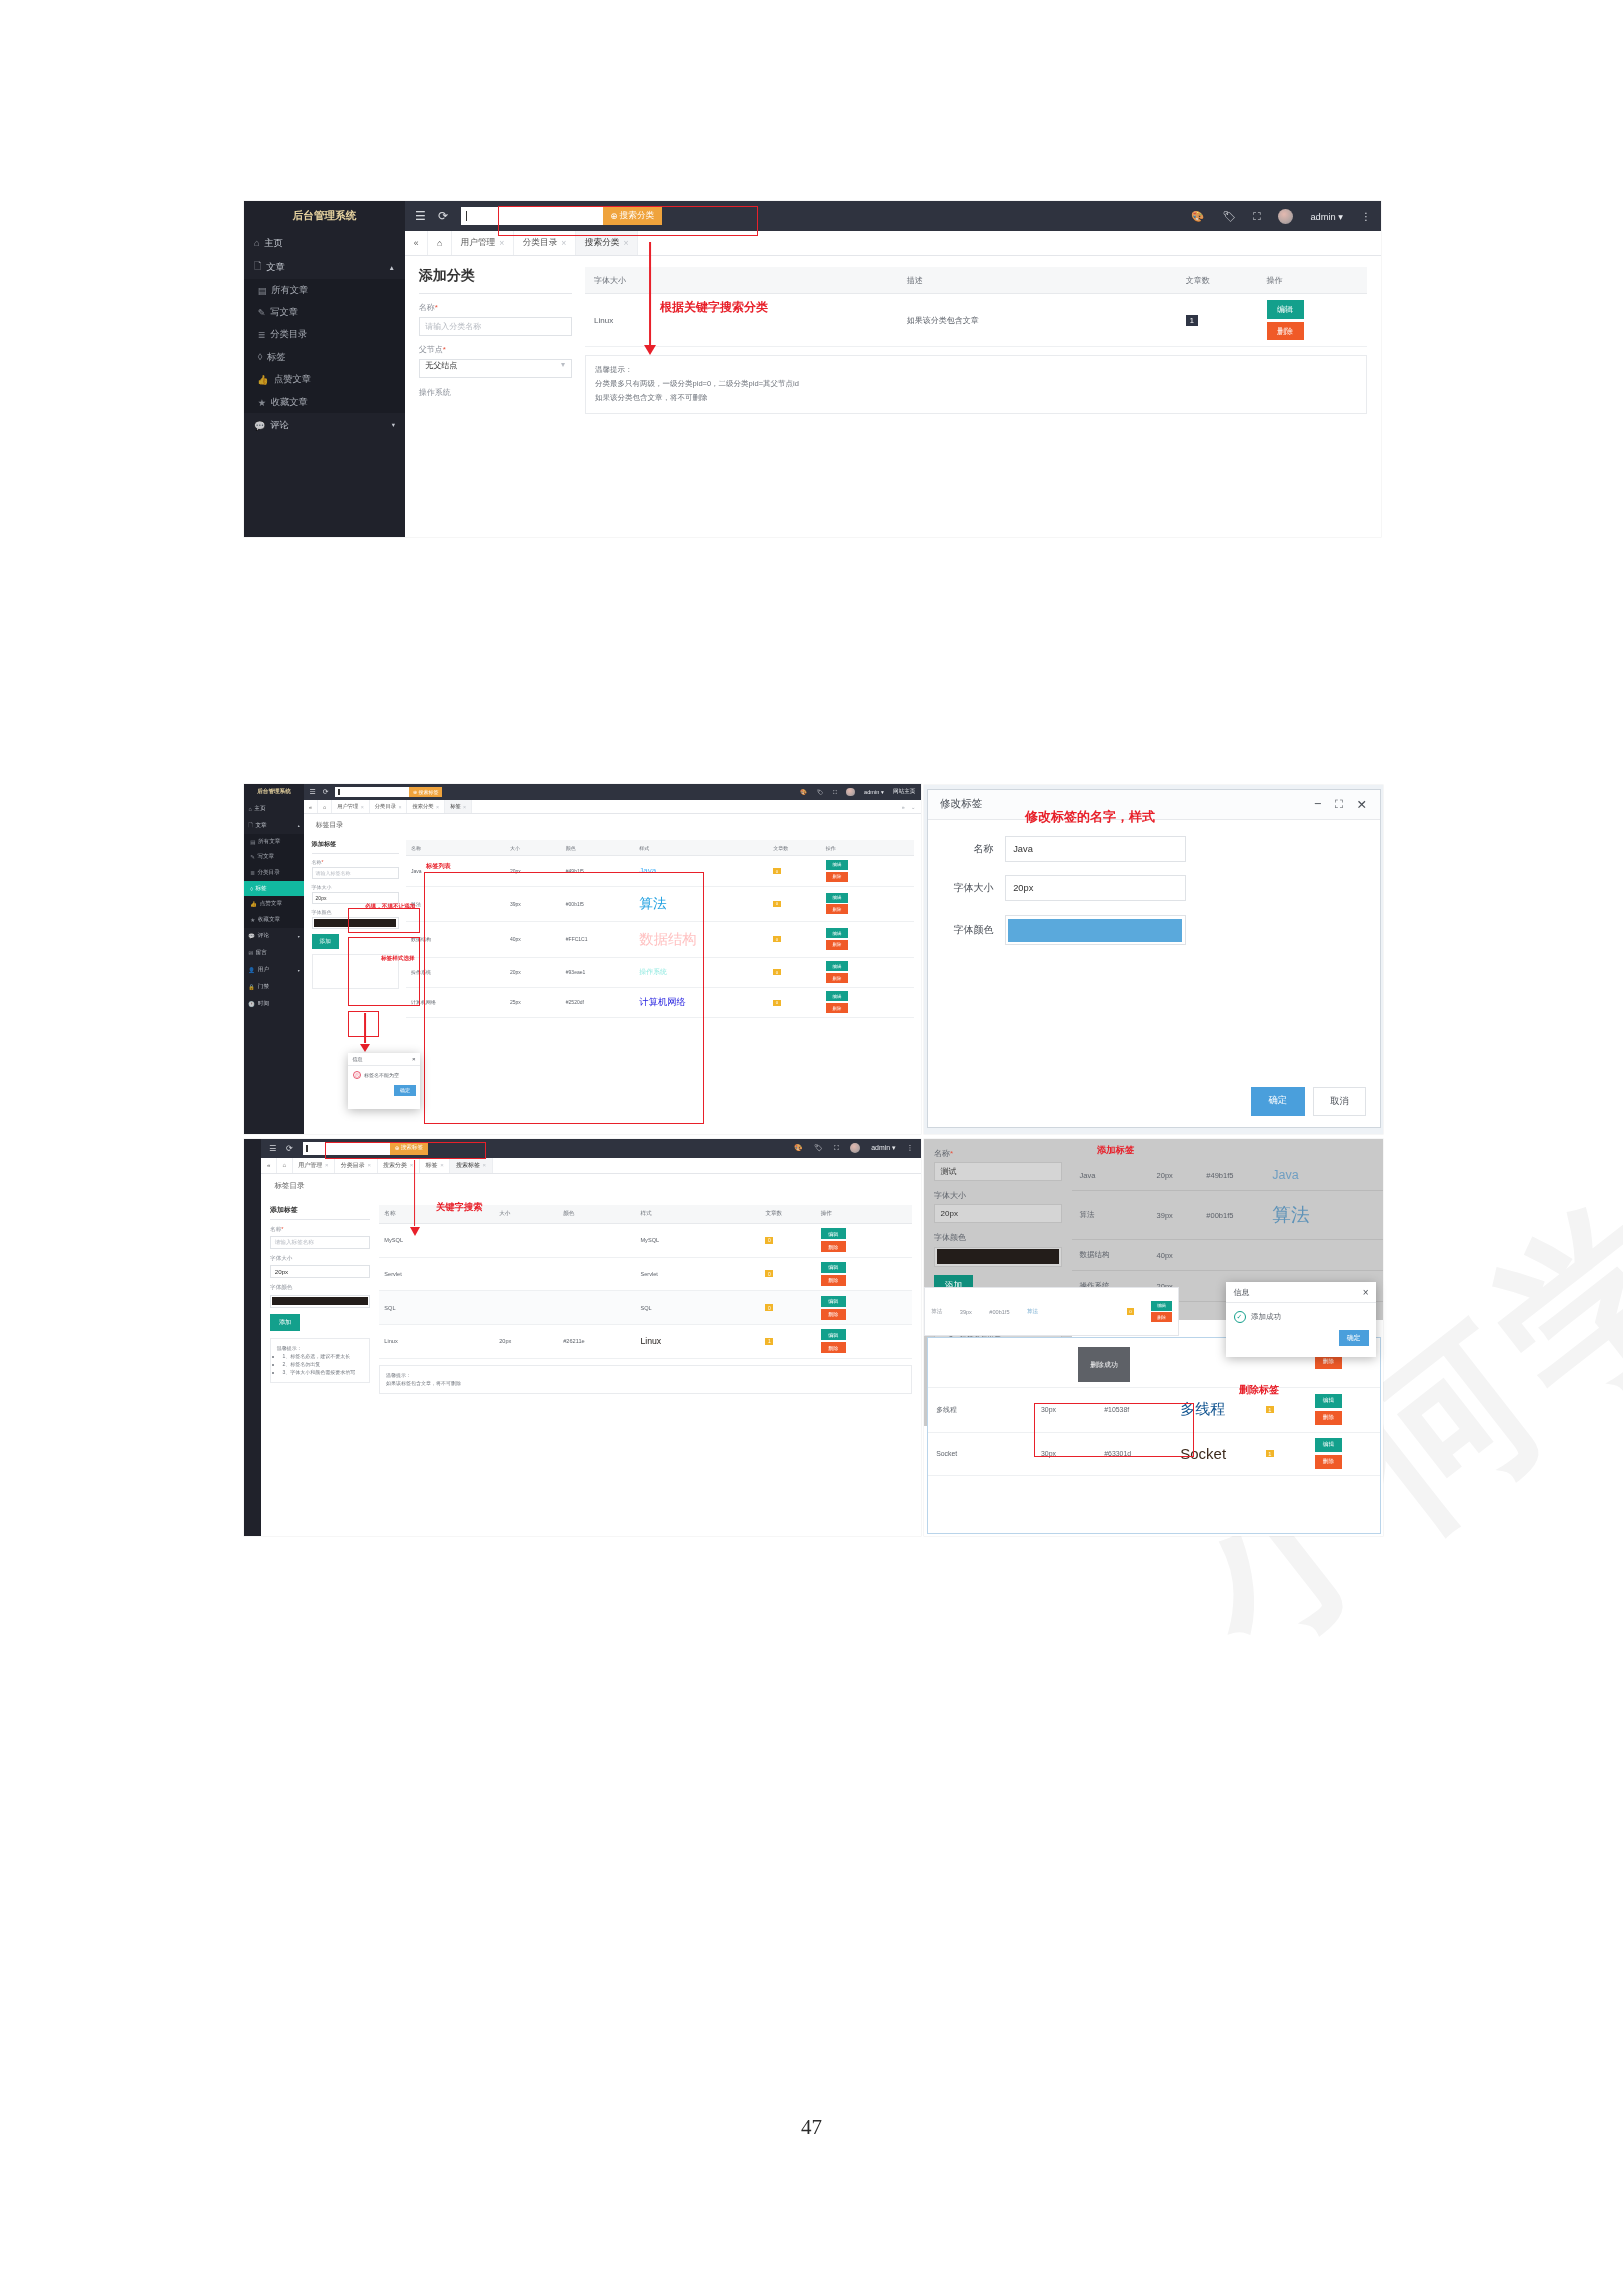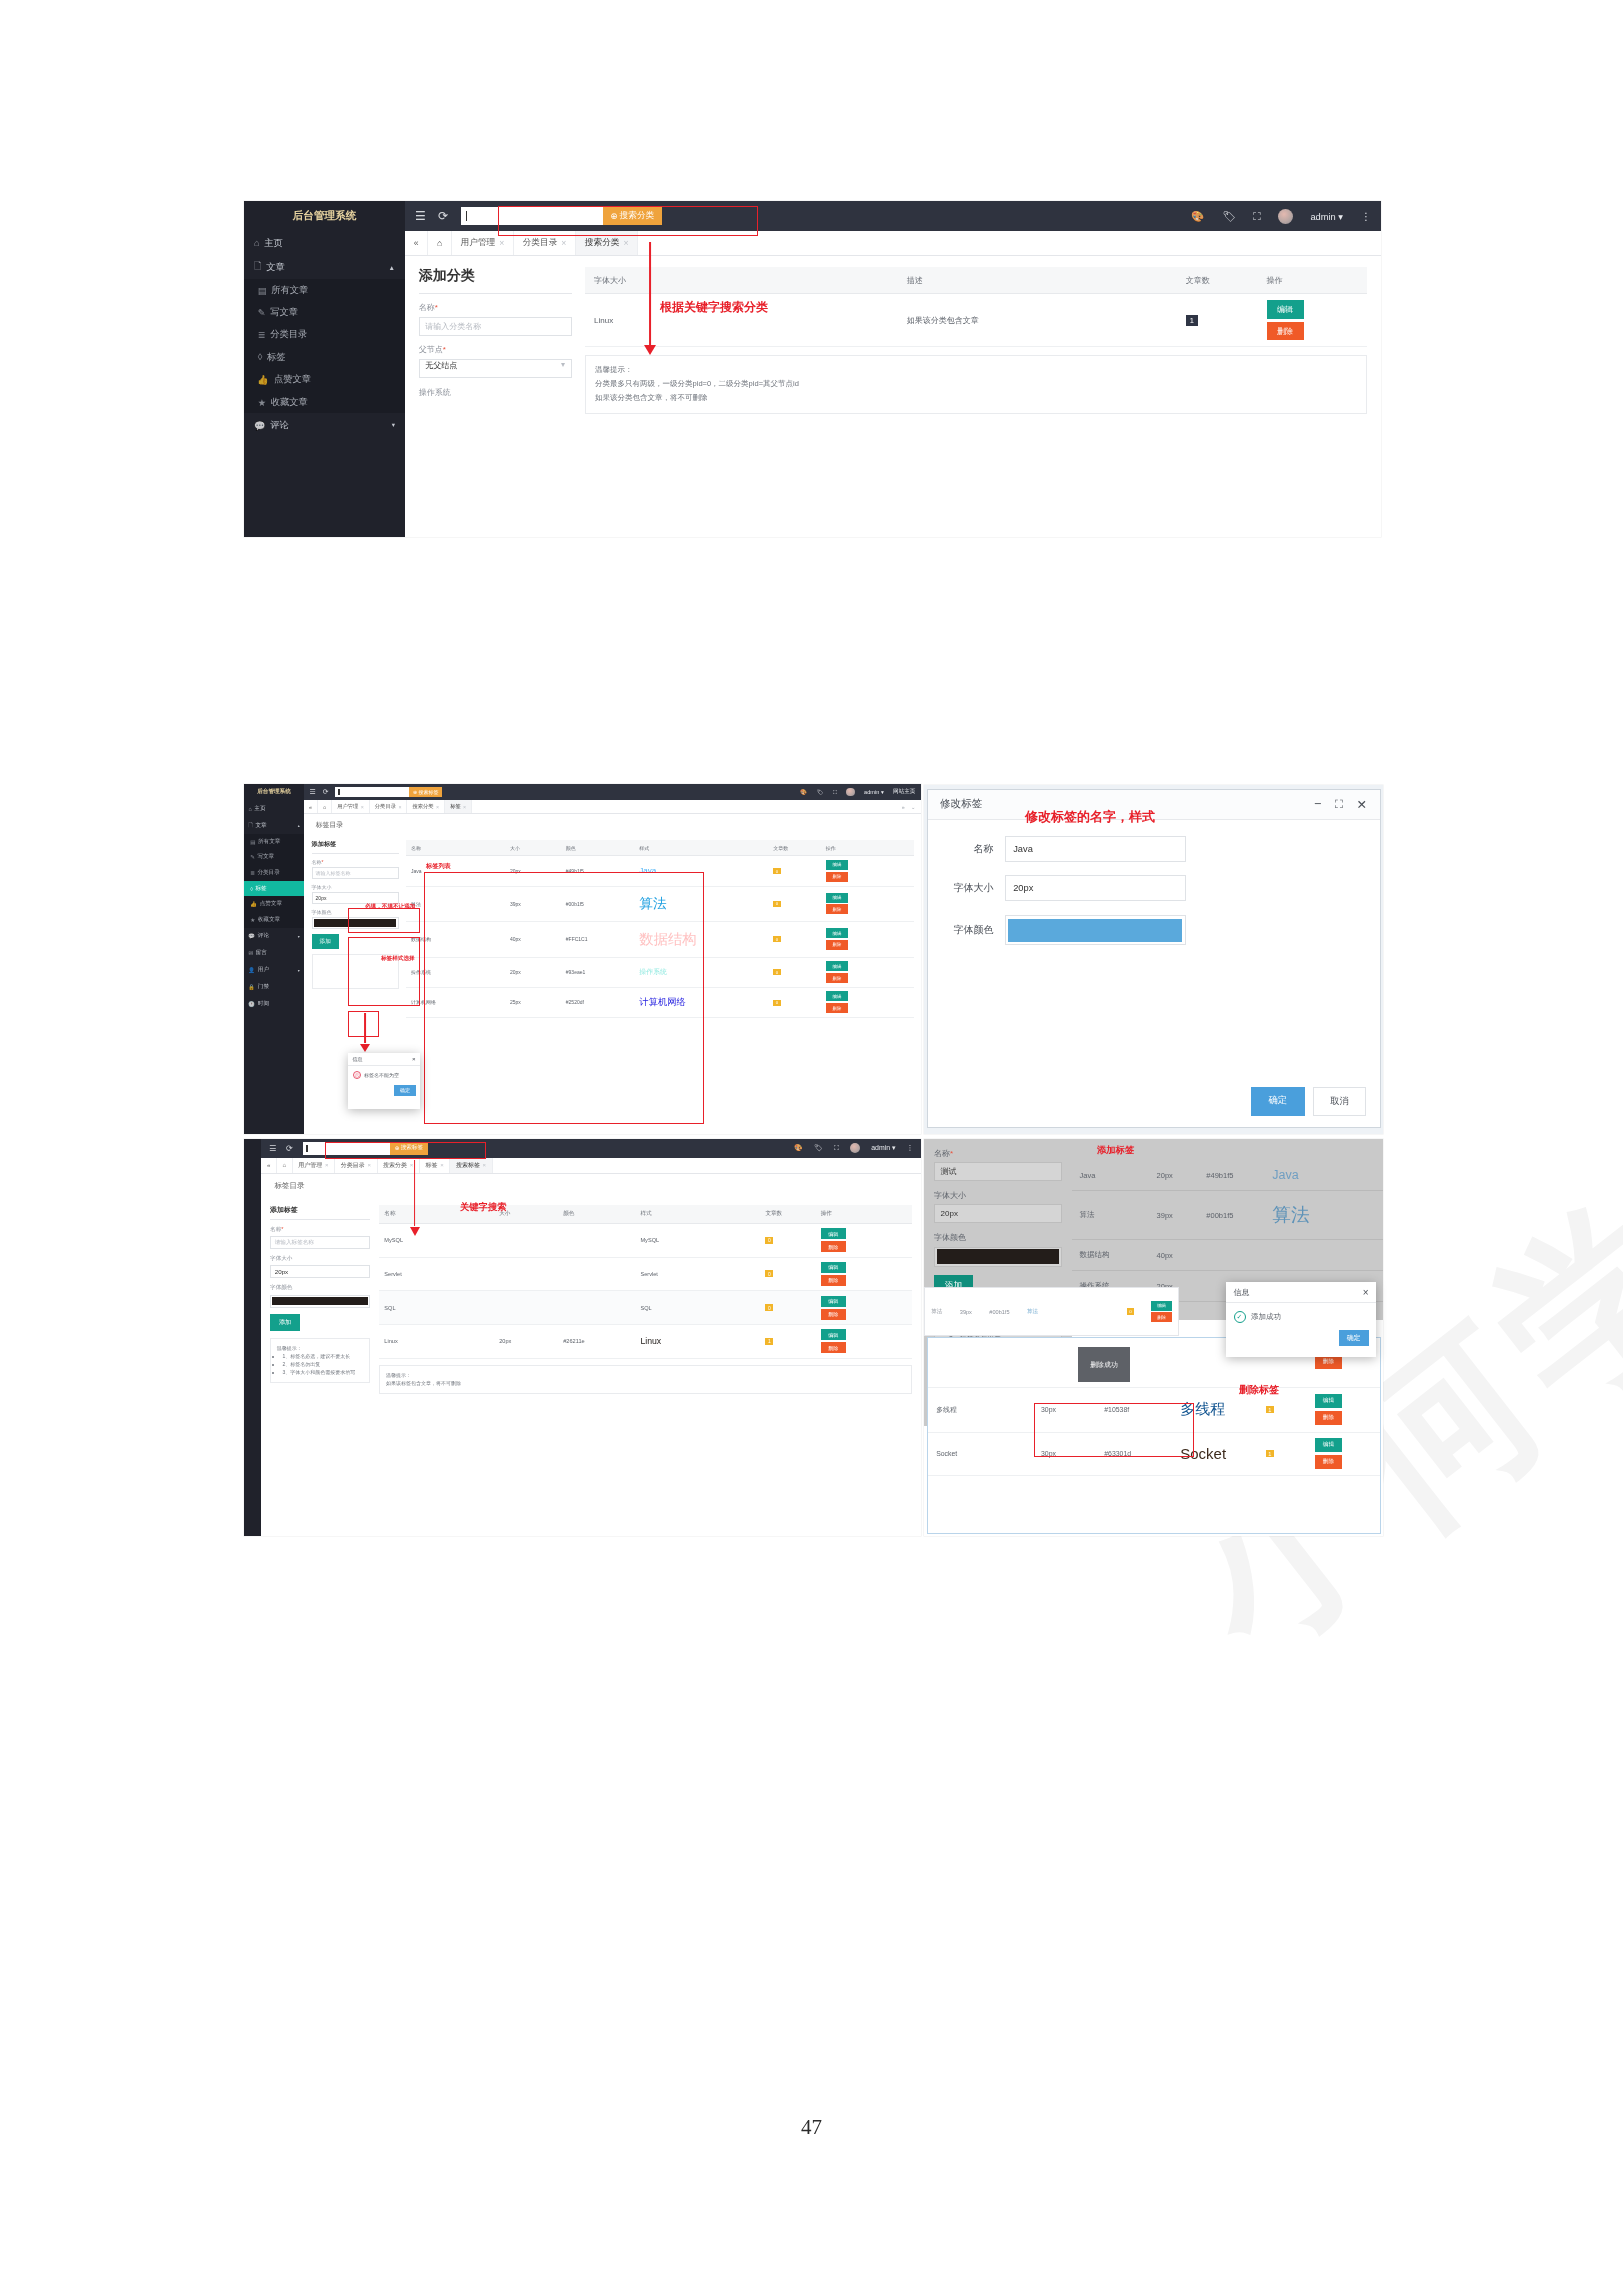--- a/index.html
+++ b/index.html
@@ -761,21 +761,21 @@
                 <div>如果该标签包含文章，将不可删除</div>
               </div>
             </div>
           </div>
         </div>
       </div>
     </div>
   </div>
 
   <div class="redbox" style="left:325px; top:1142px; width:161px; height:17.4px;"></div>
-  <div class="anno" style="left:460px; top:1201px; font-size:9.3px;">关键字搜索</div>
+  <div class="anno" style="left:436px; top:1201px; font-size:9.3px;">关键字搜索</div>
   <div class="arrow" style="left:409px; top:1160px; width:11.2px; height:76px;">
     <div class="stem" style="height:66px;"></div>
       <div class="head" style="border-left-width:5.6px;border-right-width:5.6px;border-top-width:9.3px;"></div>
   </div>
 
   <div class="shot" style="left:924px; top:1139px; width:459px; height:397px; background:#fff;">
 
     <div style="position:absolute; left:0; top:0; width:148px; height:287px;
                 background:#c9c9c9; padding:8.7px 10px;">
       <div class="fld-label" style="font-size:8px; color:#5e636b;">

